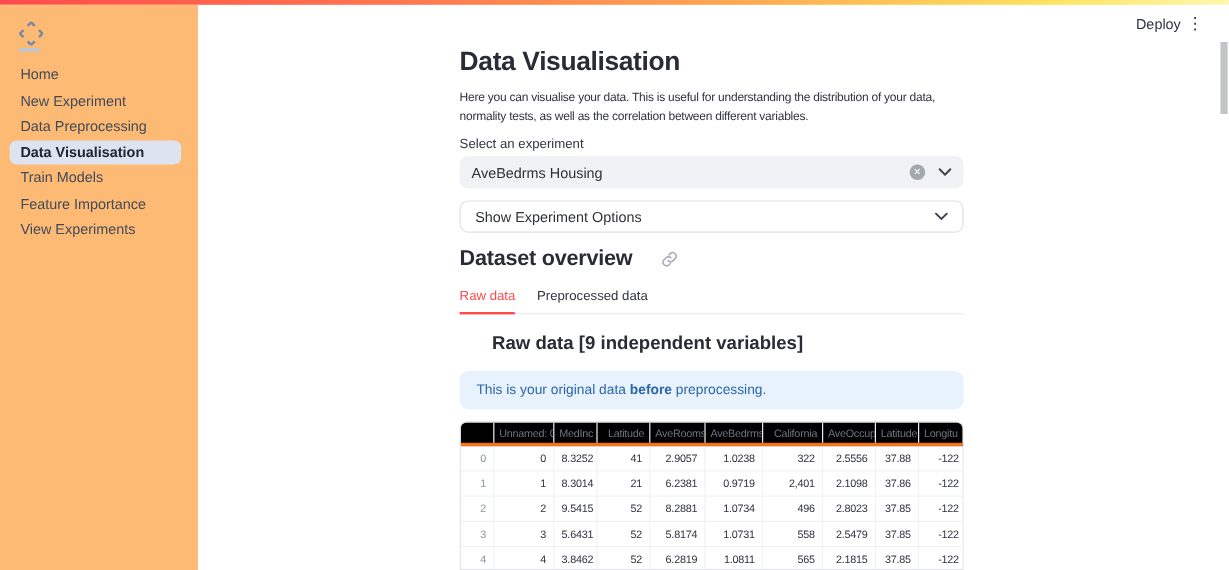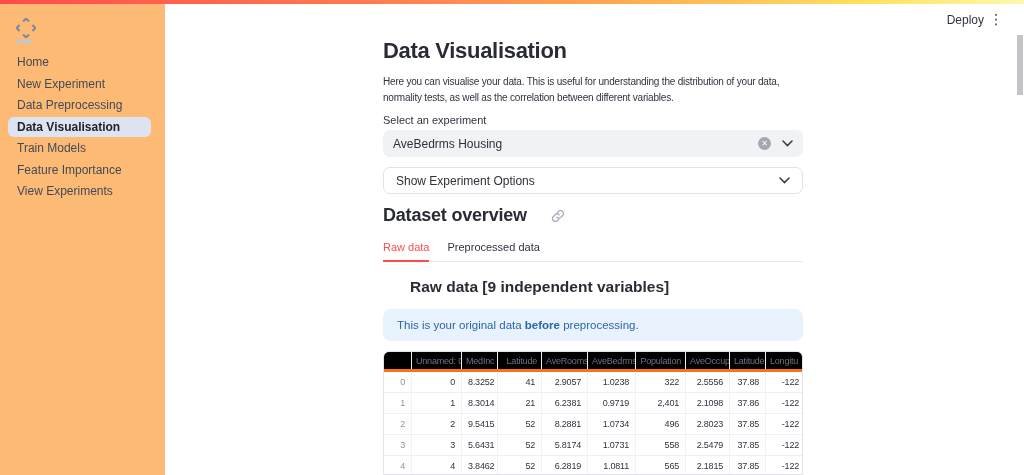--- a/index.html
+++ b/index.html
@@ -134,21 +134,21 @@
   <div class="infobox"><span>This is your original data </span><b>before</b><span> preprocessing.</span></div>
 
   <div class="dataframe">
     <div class="thead">
         <div class="th c0"></div>
         <div class="th c1">Unnamed: 0</div>
         <div class="th c2">MedInc</div>
         <div class="th c3">Latitude</div>
         <div class="th c4">AveRooms</div>
         <div class="th c5">AveBedrms</div>
-        <div class="th c6">Population</div>
+        <div class="th c6">California</div>
         <div class="th c7">AveOccup</div>
         <div class="th c8">Latitude</div>
         <div class="th c9">Longitu</div>
       </div>
     <div>
         <div class="tr">
           <div class="td c0 idx">0</div>
           <div class="td c1">0</div>
           <div class="td c2">8.3252</div>
           <div class="td c3">41</div>

